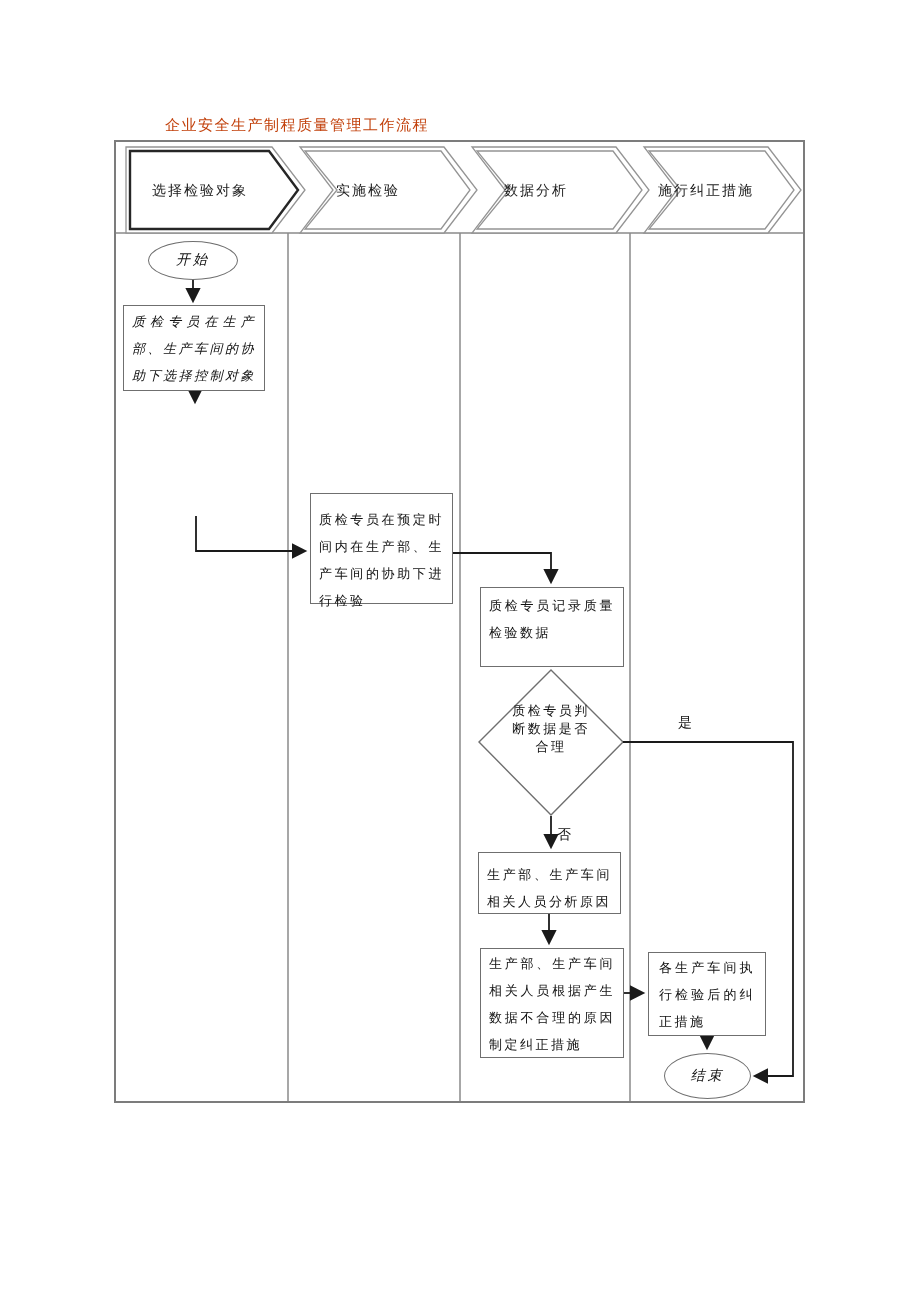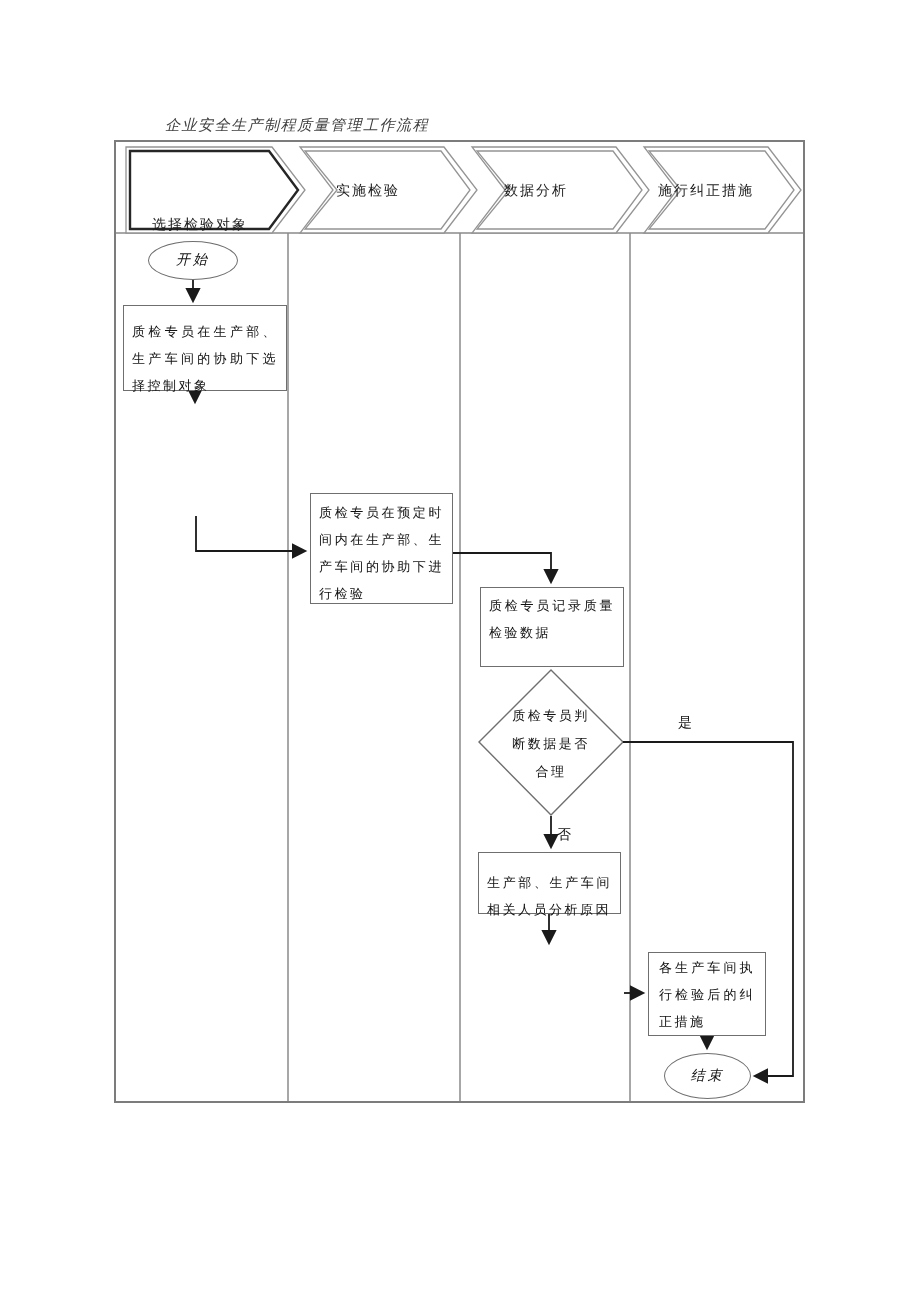--- a/index.html
+++ b/index.html
@@ -6,23 +6,22 @@
   .page{
     position:relative;
     width:920px;height:1301px;
     background:#ffffff;
     font-family:"Liberation Serif", serif;
     color:#111;
     overflow:hidden;
   }
   .title{
     position:absolute;left:165px;top:116px;
-    font-size:15px;letter-spacing:1.5px;color:#404040;
+    font-size:15px;letter-spacing:1.5px;color:#c2410c;
     white-space:nowrap;
-    font-style:italic;
   }
   .frame{
     position:absolute;left:114px;top:140px;
     width:691px;height:963px;
     box-sizing:border-box;
     border:2px solid #7c7c7c;
     background:transparent;
   }
   .overlay{position:absolute;left:0;top:0;z-index:1;}
   .stage-label{
@@ -47,21 +46,21 @@
     position:absolute;z-index:2;
     box-sizing:border-box;
     background:#ffffff;
     border:1.5px solid #6f6f6f;
     border-radius:50%;
     font-size:14px;letter-spacing:3px;
     text-align:center;color:#111;font-style:italic;
   }
   .diamond-text{
     position:absolute;z-index:3;
-    font-size:13px;line-height:28px;letter-spacing:2.5px;
+    font-size:13px;line-height:18px;letter-spacing:2.5px;
     text-align:center;color:#111;
   }
   .edge-label{
     position:absolute;z-index:3;
     font-size:14px;letter-spacing:1px;color:#111;
   }
 </style>
 </head>
 <body>
 
@@ -99,32 +98,33 @@
     <path d="M196,516 V551 H305" fill="none" stroke="#1a1a1a" stroke-width="1.8" marker-end="url(#ah)"></path>
     <path d="M453,553 H551 V582" fill="none" stroke="#1a1a1a" stroke-width="1.8" marker-end="url(#ah)"></path>
     <path d="M551,649 V665" fill="none" stroke="#1a1a1a" stroke-width="1.8" marker-end="url(#ah)"></path>
     <path d="M551,816 V847" fill="none" stroke="#1a1a1a" stroke-width="1.8" marker-end="url(#ah)"></path>
     <path d="M549,914 V943" fill="none" stroke="#1a1a1a" stroke-width="1.8" marker-end="url(#ah)"></path>
     <path d="M624,993 H643" fill="none" stroke="#1a1a1a" stroke-width="1.8" marker-end="url(#ah)"></path>
     <path d="M707,1037 V1048" fill="none" stroke="#1a1a1a" stroke-width="1.8" marker-end="url(#ah)"></path>
     <path d="M623,742 H793 V1076 H755" fill="none" stroke="#1a1a1a" stroke-width="1.8" marker-end="url(#ah)"></path>
   </svg>
 
-  <div class="stage-label" style="left:200px;margin-top:34px;">选择检验对象</div>
+  <div class="stage-label" style="left:200px;">选择检验对象</div>
   <div class="stage-label" style="left:368px;">实施检验</div>
   <div class="stage-label" style="left:536px;">数据分析</div>
   <div class="stage-label" style="left:706px;text-align:center;">施行纠正措施</div>
 
   <div class="terminator" style="left:148px;top:241px;width:90px;height:39px;line-height:36px;">开始</div>
   <div class="terminator" style="left:664px;top:1053px;width:87px;height:46px;line-height:43px;">结束</div>
 
-  <div class="node" style="left:123px;top:305px;width:164px;height:86px;padding-top:12px;">质检专员在生产部、生产车间的协助下选择控制对象</div>
-  <div class="node" style="left:310px;top:493px;width:143px;height:111px;padding-top:5px;">质检专员在预定时间内在生产部、生产车间的协助下进行检验</div>
+  <div class="node" style="left:123px;top:305px;width:142px;height:86px;padding-top:2px;font-style:italic;">质检专员在生产部、生产车间的协助下选择控制对象</div>
+  <div class="node" style="left:310px;top:493px;width:143px;height:111px;padding-top:12px;">质检专员在预定时间内在生产部、生产车间的协助下进行检验</div>
   <div class="node" style="left:480px;top:587px;width:144px;height:80px;padding-top:4px;">质检专员记录质量检验数据</div>
-  <div class="node" style="left:478px;top:852px;width:143px;height:62px;padding-top:16px;">生产部、生产车间相关人员分析原因</div>
+  <div class="node" style="left:478px;top:852px;width:143px;height:62px;padding-top:8px;">生产部、生产车间相关人员分析原因</div>
+  <div class="node" style="left:480px;top:948px;width:144px;height:110px;">生产部、生产车间相关人员根据产生数据不合理的原因制定纠正措施</div>
   <div class="node" style="left:648px;top:952px;width:118px;height:84px;padding:1px 10px 0 10px;">各生产车间执行检验后的纠正措施</div>
 
   <div class="diamond-text" style="left:506px;top:702px;width:90px;">质检专员判断数据是否合理</div>
 
   <div class="edge-label" style="left:678px;top:714px;">是</div>
   <div class="edge-label" style="left:557px;top:826px;">否</div>
 
 </div>
 
 </body></html>

